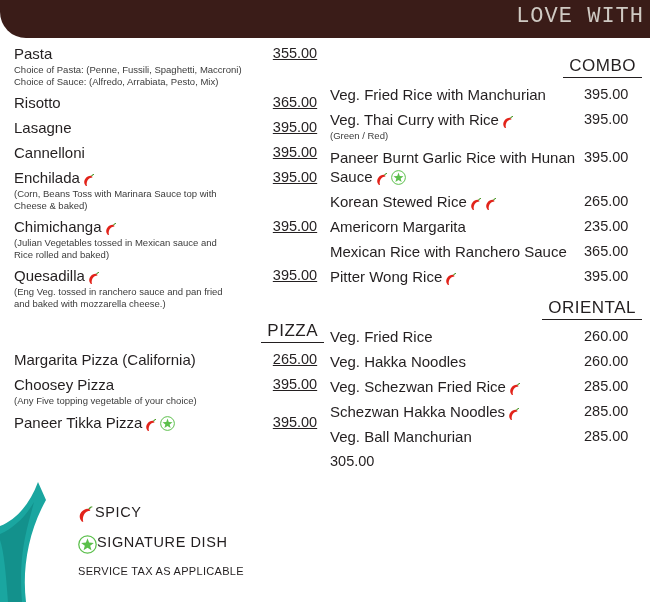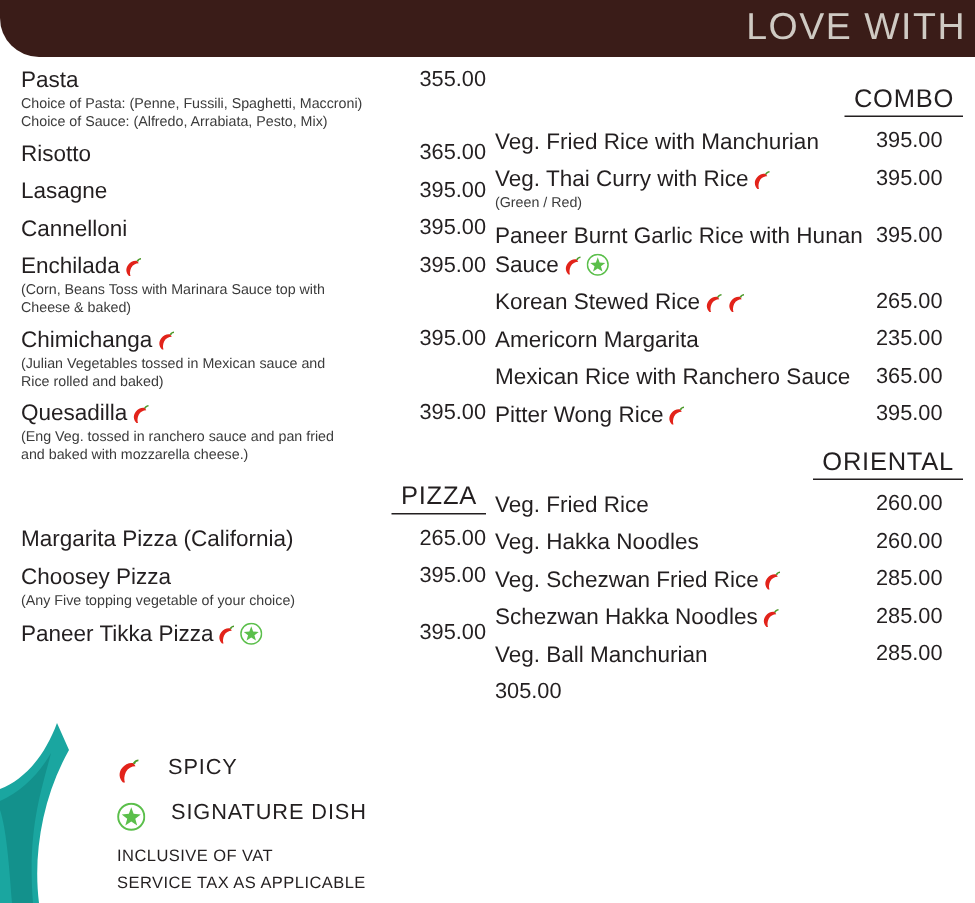--- a/index.html
+++ b/index.html
@@ -23,24 +23,24 @@
     width: 650px;
     height: 38px;
     background: #3a1c18;
     border-bottom-left-radius: 26px;
     overflow: hidden;
   }
   .banner-text {
     position: absolute;
     right: 6px;
     top: 4px;
-    font-size: 25px;
+    font-size: 22px;
     letter-spacing: 1px;
     color: #cfcac3;
-    font-family: Liberation Sans, sans-serif;
+    font-family: Liberation Mono, monospace;
     white-space: nowrap;
   }
 
   
   .page {
     position: absolute;
     left: 0;
     top: 38px;
     width: 650px;
     height: 564px;
@@ -86,21 +86,21 @@
     padding-right: 6px;
     white-space: nowrap;
   }
   .item-price {
     font-size: 14.5px;
     line-height: 19px;
     color: #231f20;
     white-space: nowrap;
     flex: 0 0 auto;
   }
-  .col-left .item-price  { width: 58px; text-align: right; }
+  .col-left .item-price  { width: 58px; text-align: center; text-decoration: underline; }
   .col-right .item-price { width: 58px; text-align: left; }
 
   .item-desc {
     font-size: 9.5px;
     line-height: 11.5px;
     color: #3b3b3b;
     max-width: 230px;
     margin-top: 1px;
   }
 
@@ -123,21 +123,21 @@
   
   .legend {
     position: absolute;
     left: 78px;
     top: 466px;
     width: 330px;
   }
   .legend-row {
     display: flex;
     align-items: center;
-    gap: 21px;
+    gap: 4px;
     margin-bottom: 14px;
     text-align: right;
   }
   .legend-label {
     font-size: 14.5px;
     letter-spacing: .6px;
     color: #231f20;
   }
   .legend-note {
     font-size: 11px;
@@ -460,21 +460,20 @@
     <div class="legend-row">
       <span class="signature">
         <svg viewBox="0 0 24 24" width="19" height="19">
           <circle cx="12" cy="12" r="11" fill="none" stroke="#5bbf4b" stroke-width="1.6"></circle>
           <path d="M12 4 L14 9.5 L20 10 L15.4 13.6 L17 19.3 L12 16 L7 19.3 L8.6 13.6 L4 10 L10 9.5 Z" fill="#5bbf4b"></path>
         </svg>
       </span>
       <span class="legend-label">SIGNATURE DISH</span>
     </div>
 
-    <div class="legend-note">INCLUSIVE OF VAT</div>
     <div class="legend-note">SERVICE TAX AS APPLICABLE</div>
   </div>
 
   <div class="ribbon">
     <svg width="70" height="120" viewBox="0 0 70 120">
       <path d="M38 0 C30 22 16 38 0 44 L0 120 L26 120 C22 88 28 50 46 18 Z" fill="#1aa6a0"></path>
       <path d="M0 52 C14 46 26 34 34 20 C28 44 18 70 22 120 L8 120 C6 92 4 70 0 58 Z" fill="#13918c"></path>
     </svg>
   </div>
 

